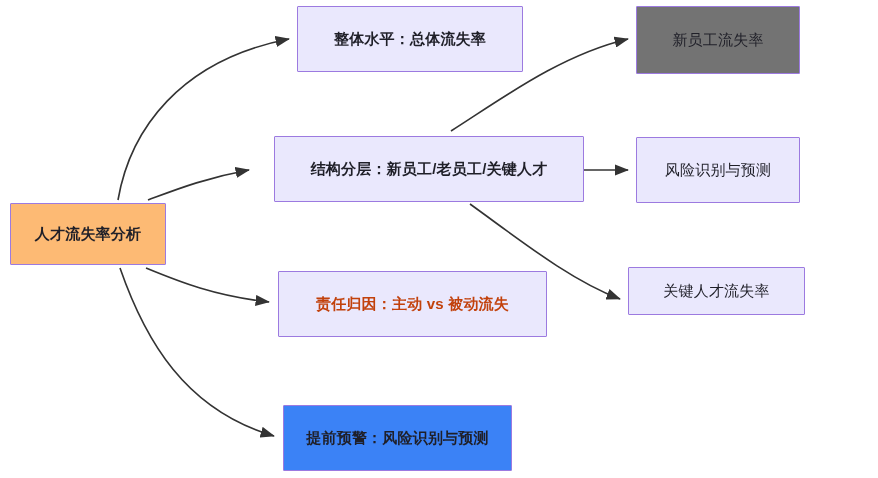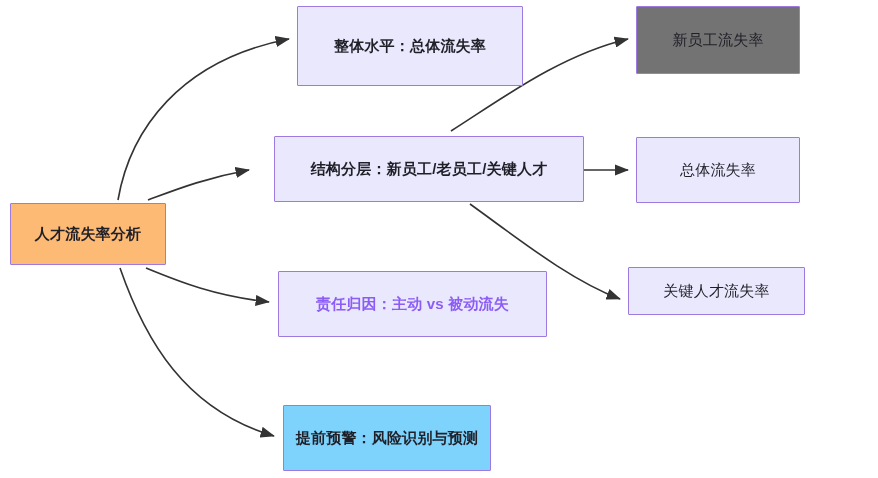--- a/index.html
+++ b/index.html
@@ -69,36 +69,36 @@
         <path d="M 451 131 C 500 100 560 55 628 39" marker-end="url(#arrowhead)" stroke="#333333"></path>
         <path d="M 570 170 L 628 170" marker-end="url(#arrowhead)" stroke="#333333"></path>
         <path d="M 470 204 C 520 240 570 280 620 299" marker-end="url(#arrowhead)" stroke="#333333"></path>
       </g>
   </svg>
 
   <div id="nodes">
       <div class="node bold" style="left: 10px; top: 203px; width: 156px; height: 62px; background: #fdba74; border-color: rgb(156, 122, 224); color: rgb(31, 31, 40);">
         <span class="node-label">人才流失率分析</span>
       </div>
-      <div class="node bold" style="left: 297px; top: 6px; width: 226px; height: 80px; background: rgb(234, 232, 253); border-color: rgb(156, 122, 224); color: rgb(31, 31, 40);">
+      <div class="node bold" style="left: 297px; top: 6px; width: 226px; height: 66px; background: rgb(234, 232, 253); border-color: rgb(156, 122, 224); color: rgb(31, 31, 40);">
         <span class="node-label">整体水平：总体流失率</span>
       </div>
       <div class="node bold" style="left: 258px; top: 136px; width: 310px; height: 66px; background: rgb(234, 232, 253); border-color: rgb(156, 122, 224); color: rgb(31, 31, 40); margin-left: 16px;">
         <span class="node-label">结构分层：新员工/老员工/关键人才</span>
       </div>
-      <div class="node bold" style="left: 278px; top: 271px; width: 269px; height: 66px; background: rgb(234, 232, 253); border-color: rgb(156, 122, 224); color: #8b5cf6;">
+      <div class="node bold" style="left: 278px; top: 271px; width: 269px; height: 66px; background: rgb(234, 232, 253); border-color: rgb(156, 122, 224); color: #c2410c;">
         <span class="node-label">责任归因：主动 vs 被动流失</span>
       </div>
-      <div class="node bold" style="left: 283px; top: 405px; width: 208px; height: 66px; background: #7dd3fc; border-color: rgb(156, 122, 224); color: rgb(31, 31, 40);">
+      <div class="node bold" style="left: 283px; top: 405px; width: 229px; height: 66px; background: #3b82f6; border-color: rgb(156, 122, 224); color: rgb(31, 31, 40);">
         <span class="node-label">提前预警：风险识别与预测</span>
       </div>
       <div class="node plain" style="left: 636px; top: 6px; width: 164px; height: 68px; background: #737373; border-color: rgb(156, 122, 224); color: rgb(31, 31, 40);">
         <span class="node-label">新员工流失率</span>
       </div>
       <div class="node plain" style="left: 636px; top: 137px; width: 164px; height: 66px; background: rgb(234, 232, 253); border-color: rgb(156, 122, 224); color: rgb(31, 31, 40);">
-        <span class="node-label">总体流失率</span>
+        <span class="node-label">风险识别与预测</span>
       </div>
       <div class="node plain" style="left: 628px; top: 267px; width: 177px; height: 48px; background: rgb(234, 232, 253); border-color: rgb(156, 122, 224); color: rgb(31, 31, 40);">
         <span class="node-label">关键人才流失率</span>
       </div>
     </div>
 
 </div>
 
 </body></html>

